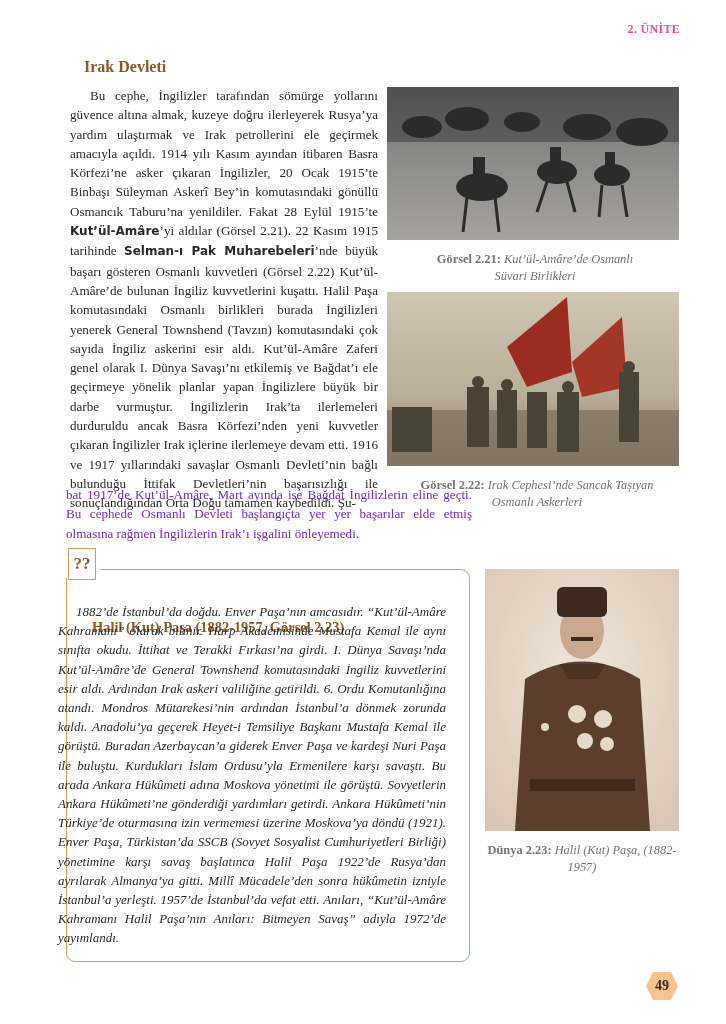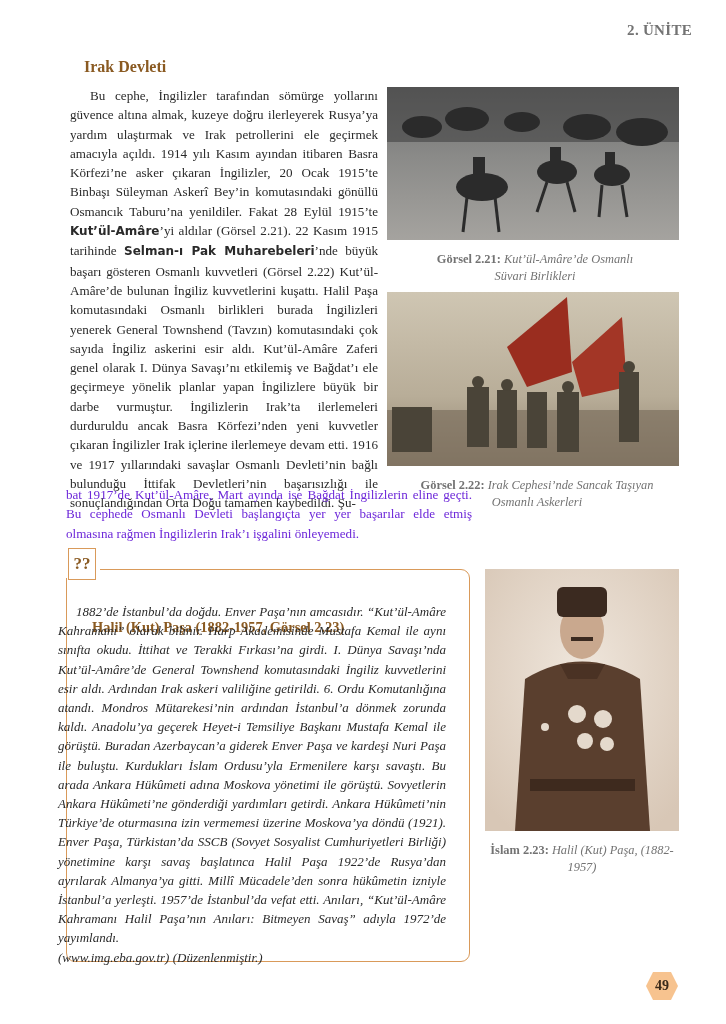--- a/index.html
+++ b/index.html
@@ -1,19 +1,19 @@
 <!DOCTYPE html>
 <html><head>
 <meta charset="utf-8">
 <style>
   html, body { margin:0; padding:0; background:#ffffff; }
   body { width:726px; height:1024px; position:relative; overflow:hidden;
          font-family:"DejaVu Serif", "Liberation Serif", serif; color:#2b2b2b; }
-  .unit-label { position:absolute; top:22px; right:34px; font-family:"Liberation Serif", serif;
-         font-weight:bold; font-size:15px; color:#737373; letter-spacing:0.3px; }
+  .unit-label { position:absolute; top:22px; right:46px; font-family:"Liberation Serif", serif;
+         font-weight:bold; font-size:12px; color:#ec4899; letter-spacing:0.3px; }
   .section-title { position:absolute; left:84px; top:58px; font-family:"Liberation Serif", serif;
          font-weight:bold; font-size:16px; color:#8a5a22; }
   .main-text { position:absolute; left:66px; top:82px; width:316px;
          font-family:"Liberation Serif", serif; font-size:13.1px; line-height:19.3px;
          text-align:justify; color:#2a2a2a; }
   .main-text p { margin:4px; text-indent:20px; }
   .main-text b { font-family:"DejaVu Sans", sans-serif; font-size:12px; }
   .main-tail { position:absolute; left:66px; top:485px; width:406px;
          font-family:"Liberation Serif", serif; font-size:13.1px; line-height:19.3px;
          text-align:justify; color:#6d28d9; }
@@ -126,21 +126,20 @@
 <div class="caption" style="left:412px; top:477px; width:250px;">
   <b>Görsel 2.22:</b> <i>Irak Cephesi’nde Sancak Taşıyan Osmanlı Askerleri</i>
 </div>
 
 <div class="infobox"></div>
 <div class="infobox-cover"></div>
 <div class="infobox-icon">??</div>
 <div class="infobox-title">Halil (Kut) Paşa (1882-1957, Görsel 2.23)</div>
 <div class="infobox-text">
   <p>1882’de İstanbul’da doğdu. Enver Paşa’nın amcasıdır. “Kut’ül-Amâre Kahramanı” olarak bilinir. Harp Akademisinde Mustafa Kemal ile aynı sınıfta okudu. İttihat ve Terakki Fırkası’na girdi. I. Dünya Savaşı’nda Kut’ül-Amâre’de General Townshend komutasındaki İngiliz kuvvetlerini esir aldı. Ardından Irak askeri valiliğine getirildi. 6. Ordu Komutanlığına atandı. Mondros Mütarekesi’nin ardından İstanbul’a dönmek zorunda kaldı. Anadolu’ya geçerek Heyet-i Temsiliye Başkanı Mustafa Kemal ile görüştü. Buradan Azerbaycan’a giderek Enver Paşa ve kardeşi Nuri Paşa ile buluştu. Kurdukları İslam Ordusu’yla Ermenilere karşı savaştı. Bu arada Ankara Hükûmeti adına Moskova yönetimi ile görüştü. Sovyetlerin Ankara Hükûmeti’ne gönderdiği yardımları getirdi. Ankara Hükûmeti’nin Türkiye’de oturmasına izin vermemesi üzerine Moskova’ya döndü (1921). Enver Paşa, Türkistan’da SSCB (Sovyet Sosyalist Cumhuriyetleri Birliği) yönetimine karşı savaş başlatınca Halil Paşa 1922’de Rusya’dan ayrılarak Almanya’ya gitti. Millî Mücadele’den sonra hükûmetin izniyle İstanbul’a yerleşti. 1957’de İstanbul’da vefat etti. Anıları, “Kut’ül-Amâre Kahramanı Halil Paşa’nın Anıları: Bitmeyen Savaş” adıyla 1972’de yayımlandı.</p>
-  <p class="src">(www.img.eba.gov.tr) (Düzenlenmiştir.)</p>
 </div>
 
 <div class="photo" style="left:485px; top:569px; width:194px; height:262px;">
   <svg viewBox="0 0 194 262" preserveAspectRatio="none">
     <defs>
       <radialGradient id="g3" cx="0.5" cy="0.4" r="0.7">
         <stop offset="0" stop-color="#efe6dc"></stop>
           <stop offset="1" stop-color="#d8c7b6"></stop>
       </radialGradient>
     </defs>
@@ -154,21 +153,21 @@
       <circle cx="92" cy="145" r="9"></circle>
         <circle cx="118" cy="150" r="9"></circle>
       <circle cx="100" cy="172" r="8"></circle>
         <circle cx="122" cy="175" r="7"></circle>
       <circle cx="60" cy="158" r="4"></circle>
     </g>
     <rect x="45" y="210" width="105" height="12" fill="#3e2a1e"></rect>
   </svg>
 </div>
 <div class="caption" style="left:484px; top:842px; width:196px;">
-  <b>İslam 2.23:</b> <i>Halil (Kut) Paşa, (1882-1957)</i>
+  <b>Dünya 2.23:</b> <i>Halil (Kut) Paşa, (1882-1957)</i>
 </div>
 
 <div class="page-num">
   <svg width="34" height="30" viewBox="0 0 34 30">
     <polygon points="8,1 26,1 33,15 26,29 8,29 1,15" fill="#f7c38f"></polygon>
   </svg>
   <span>49</span>
 </div>
 
 </body></html>

